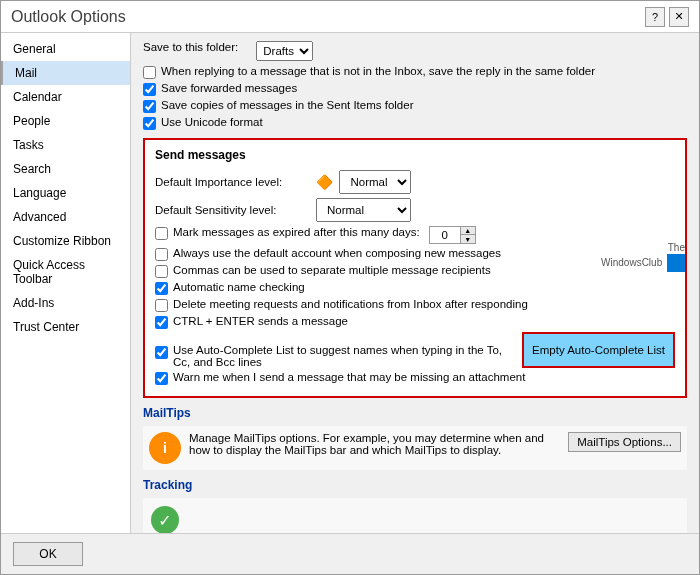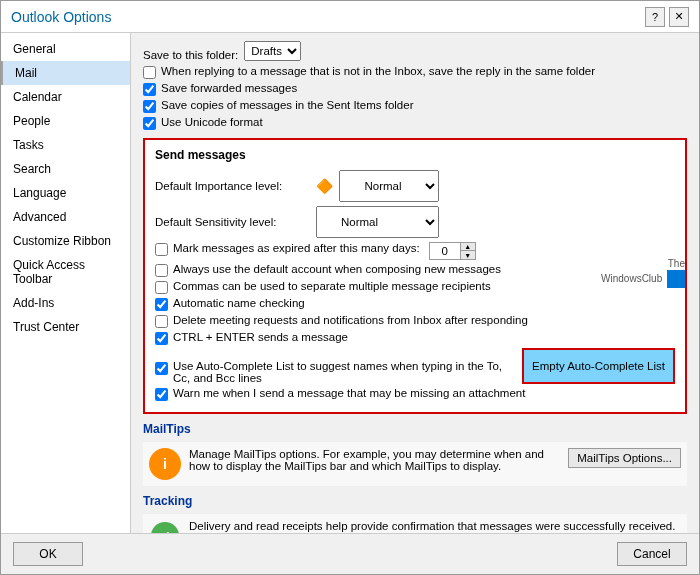--- a/index.html
+++ b/index.html
@@ -19,22 +19,22 @@
       background: #fff;
       padding: 6px 10px;
       display: flex;
       align-items: center;
       justify-content: space-between;
       border-bottom: 1px solid #ccc;
       height: 32px;
     }
 
     .title-bar-title {
-      font-size: 14px;
-      color: #0369a1;
+      font-size: 16px;
+      color: #404040;
     }
 
     .title-bar-controls {
       display: flex;
       gap: 4px;
     }
 
     .title-bar-btn {
       width: 20px;
       height: 20px;
@@ -81,24 +81,24 @@
       overflow-y: auto;
       background: #f0f0f0;
     }
 
     .top-options {
       margin-bottom: 8px;
     }
 
     .folder-row {
       display: flex;
-      align-items: flex-end;
+      align-items: flex-start;
       margin-bottom: 4px;
       font-size: 11.5px;
-      gap: 6px;
+      gap: 18px;
     }
 
     .folder-row select {
       font-size: 11.5px;
       padding: 1px 2px;
       height: 20px;
     }
 
     .send-messages-box {
       border: 2px solid #cc0000;
@@ -121,22 +121,22 @@
       font-size: 11.5px;
       gap: 6px;
     }
 
     .importance-row label {
       min-width: 155px;
     }
 
     .importance-row select {
       font-size: 11.5px;
-      height: 32px;
-      padding: 0 20px;
+      height: 24px;
+      padding: 0 6px;
     }
 
     .importance-icon {
       color: #cc6600;
       font-size: 14px;
     }
 
     .checkbox-row {
       display: flex;
       align-items: flex-start;
@@ -476,28 +476,22 @@
           <button class="mailtips-options-btn">MailTips Options...</button>
         </div>
       </div>
 
       <div class="tracking-section">
         <div class="section-label">Tracking</div>
         <div class="tracking-content">
           <div class="tracking-icon">
             <div class="tracking-icon-circle">✓</div>
           </div>
-          <div style="flex:1;">
-            <div class="tracking-text">Delivery and read receipts help provide confirmation that messages were successfully received. Not all e-mail servers and applications support sending receipts.</div>
-            <div class="tracking-text" style="margin-top:4px;">For all messages sent, request:</div>
-
-          </div>
         </div>
       </div>
 
     </div>
   </div>
 
   <div class="dialog-footer">
     <button class="footer-btn">OK</button>
-    <button class="footer-btn">Cancel</button>
   </div>
 </div>
 
 </body></html>

